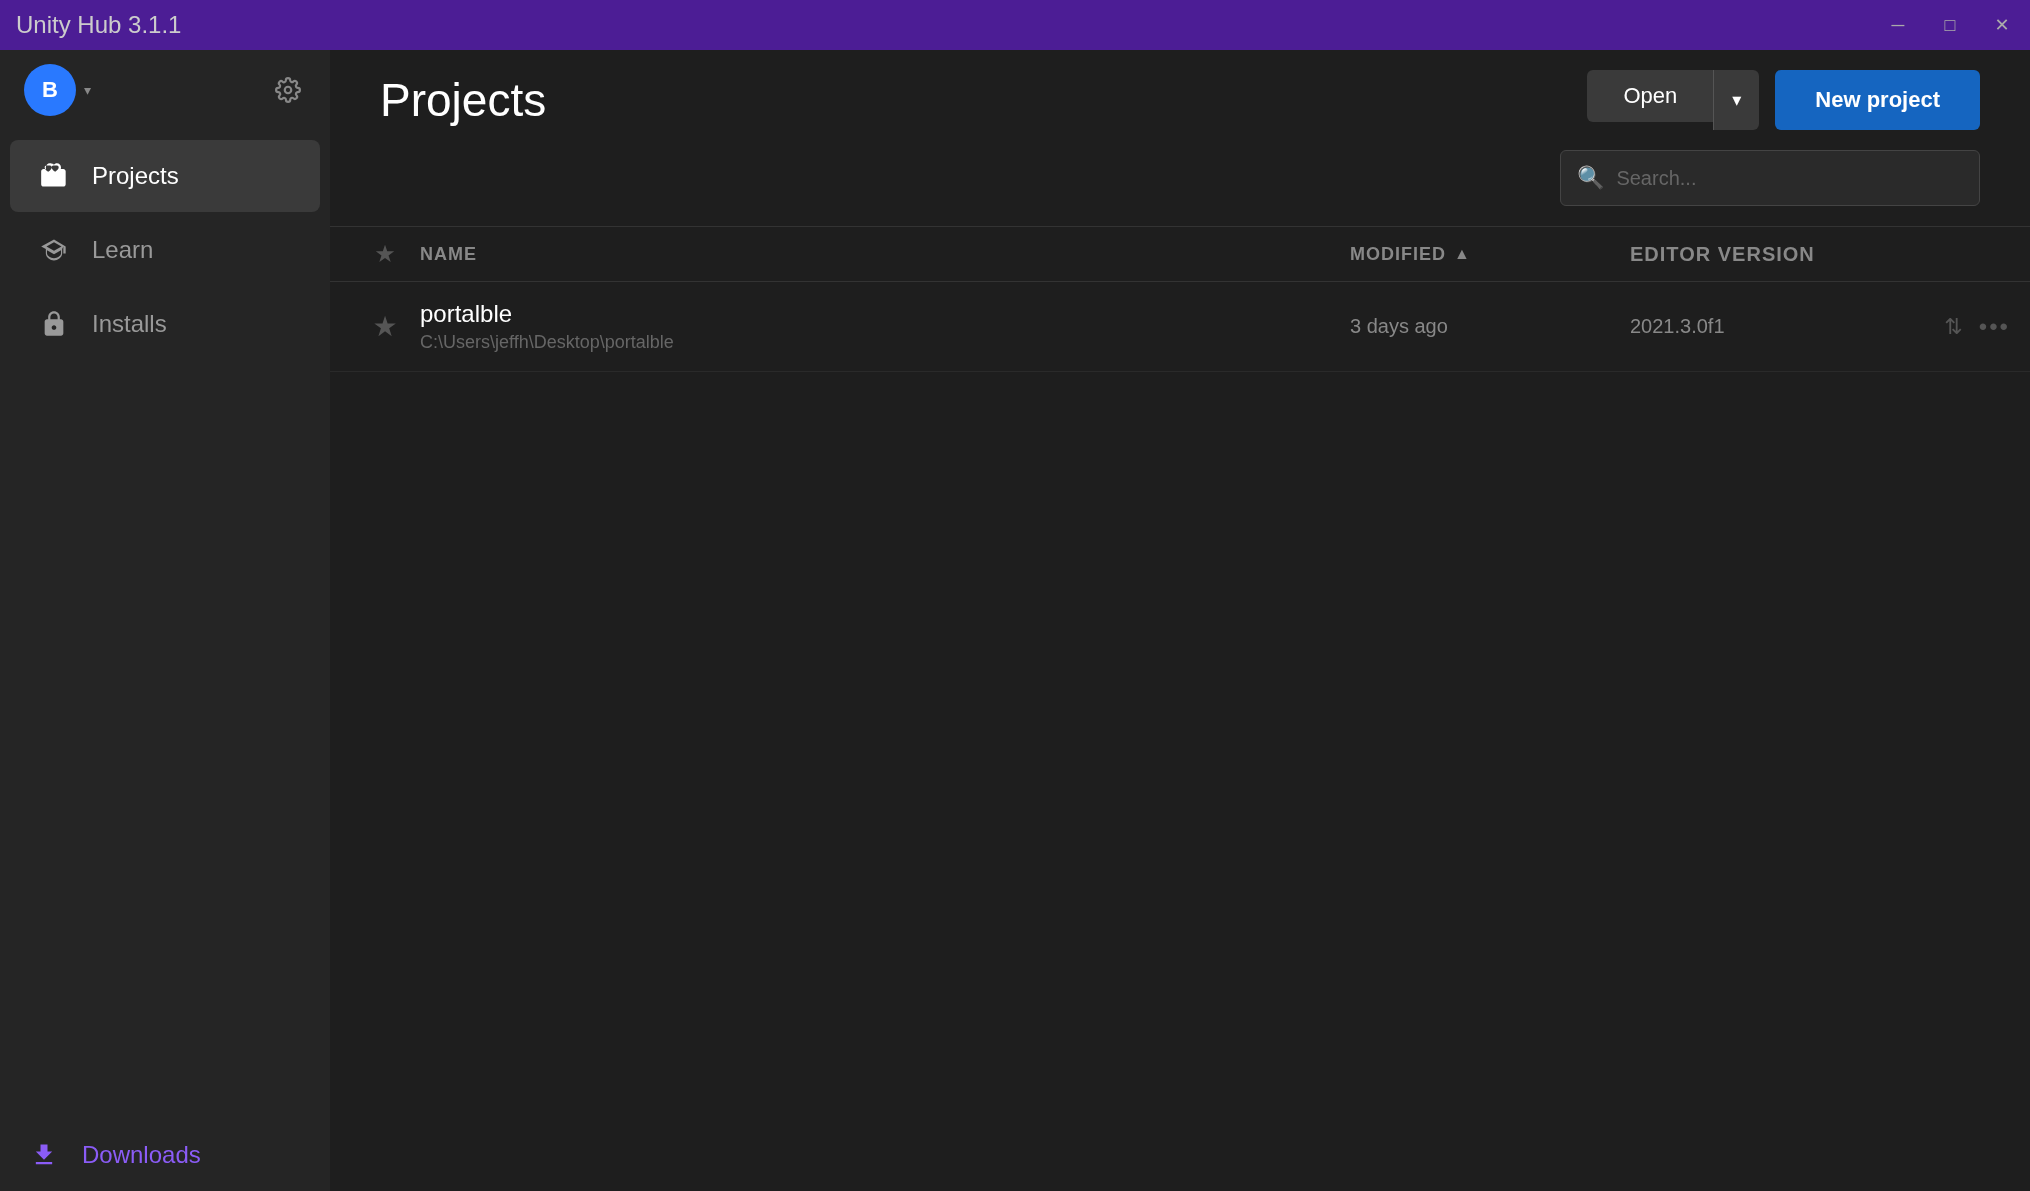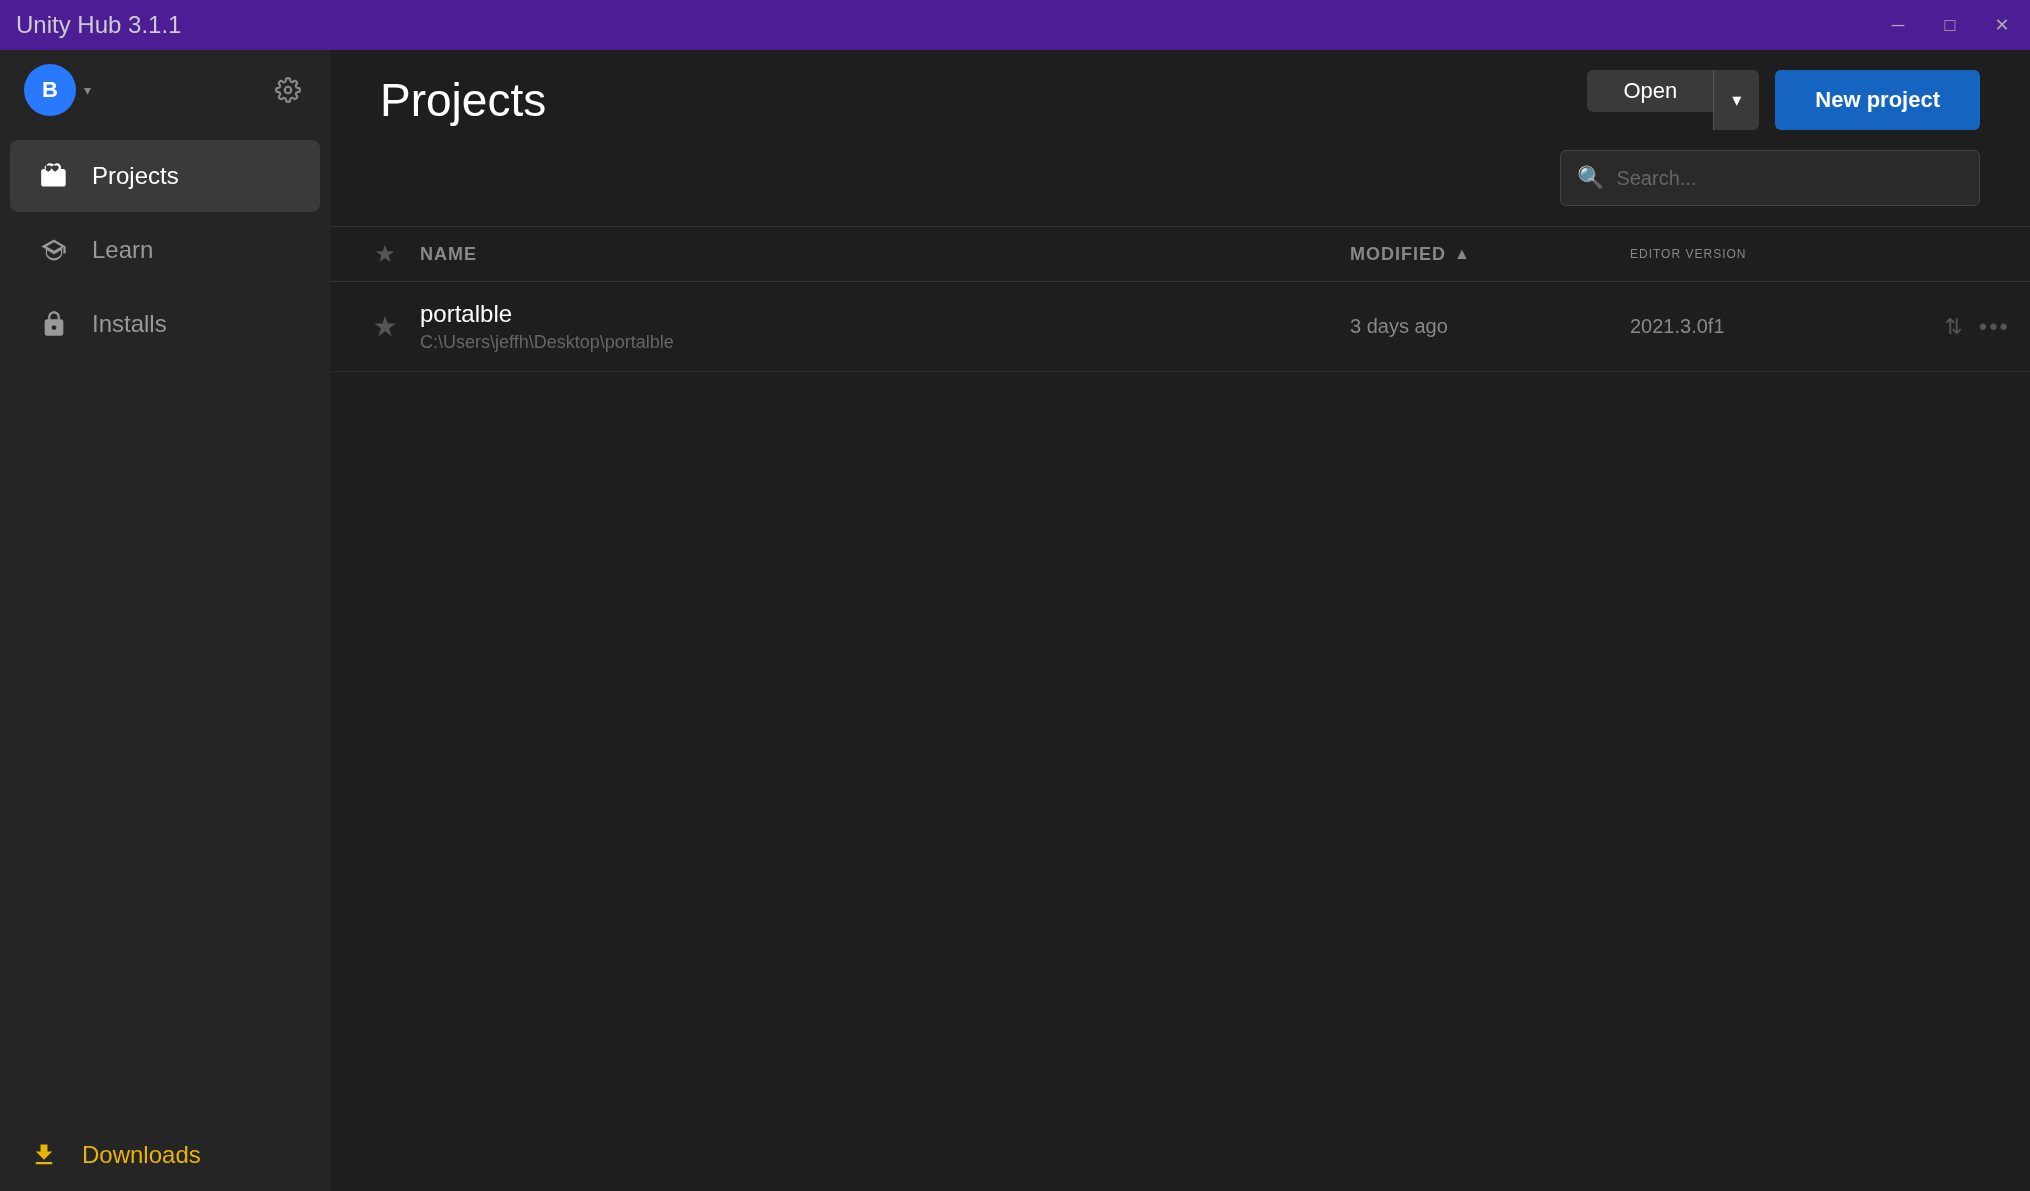--- a/index.html
+++ b/index.html
@@ -137,21 +137,21 @@
       flex-shrink: 0;
     }
 
     
     .sidebar-footer {
       padding: 20px 28px;
       display: flex;
       align-items: center;
       gap: 22px;
       cursor: pointer;
-      color: #eab308;
+      color: #8b5cf6;
     }
     .sidebar-footer-label {
       font-size: 24px;
     }
 
     
     .main-content {
       flex: 1;
       background: #1e1e1e;
       display: flex;
@@ -170,21 +170,21 @@
     .page-title {
       font-size: 46px;
       color: white;
       font-weight: 400;
     }
     .header-actions {
       display: flex;
       gap: 0;
     }
     .btn-open {
-      height: 42px;
+      height: 52px;
       background: #3a3a3a;
       border: none;
       color: white;
       font-size: 22px;
       padding: 16px 36px;
       cursor: pointer;
       display: flex;
       align-items: center;
       gap: 0;
       border-radius: 6px 0 0 6px;
@@ -281,22 +281,22 @@
       display: flex;
       align-items: center;
       gap: 8px;
     }
     .sort-icon {
       font-size: 16px;
       color: #888;
     }
     .th-editor {
       width: 280px;
-      font-size: 12px;
-      font-weight: 400;
+      font-size: 20px;
+      font-weight: 700;
       color: #888;
       letter-spacing: 1px;
       text-transform: uppercase;
     }
     .th-actions {
       width: 100px;
     }
 
     
     .table-body {

